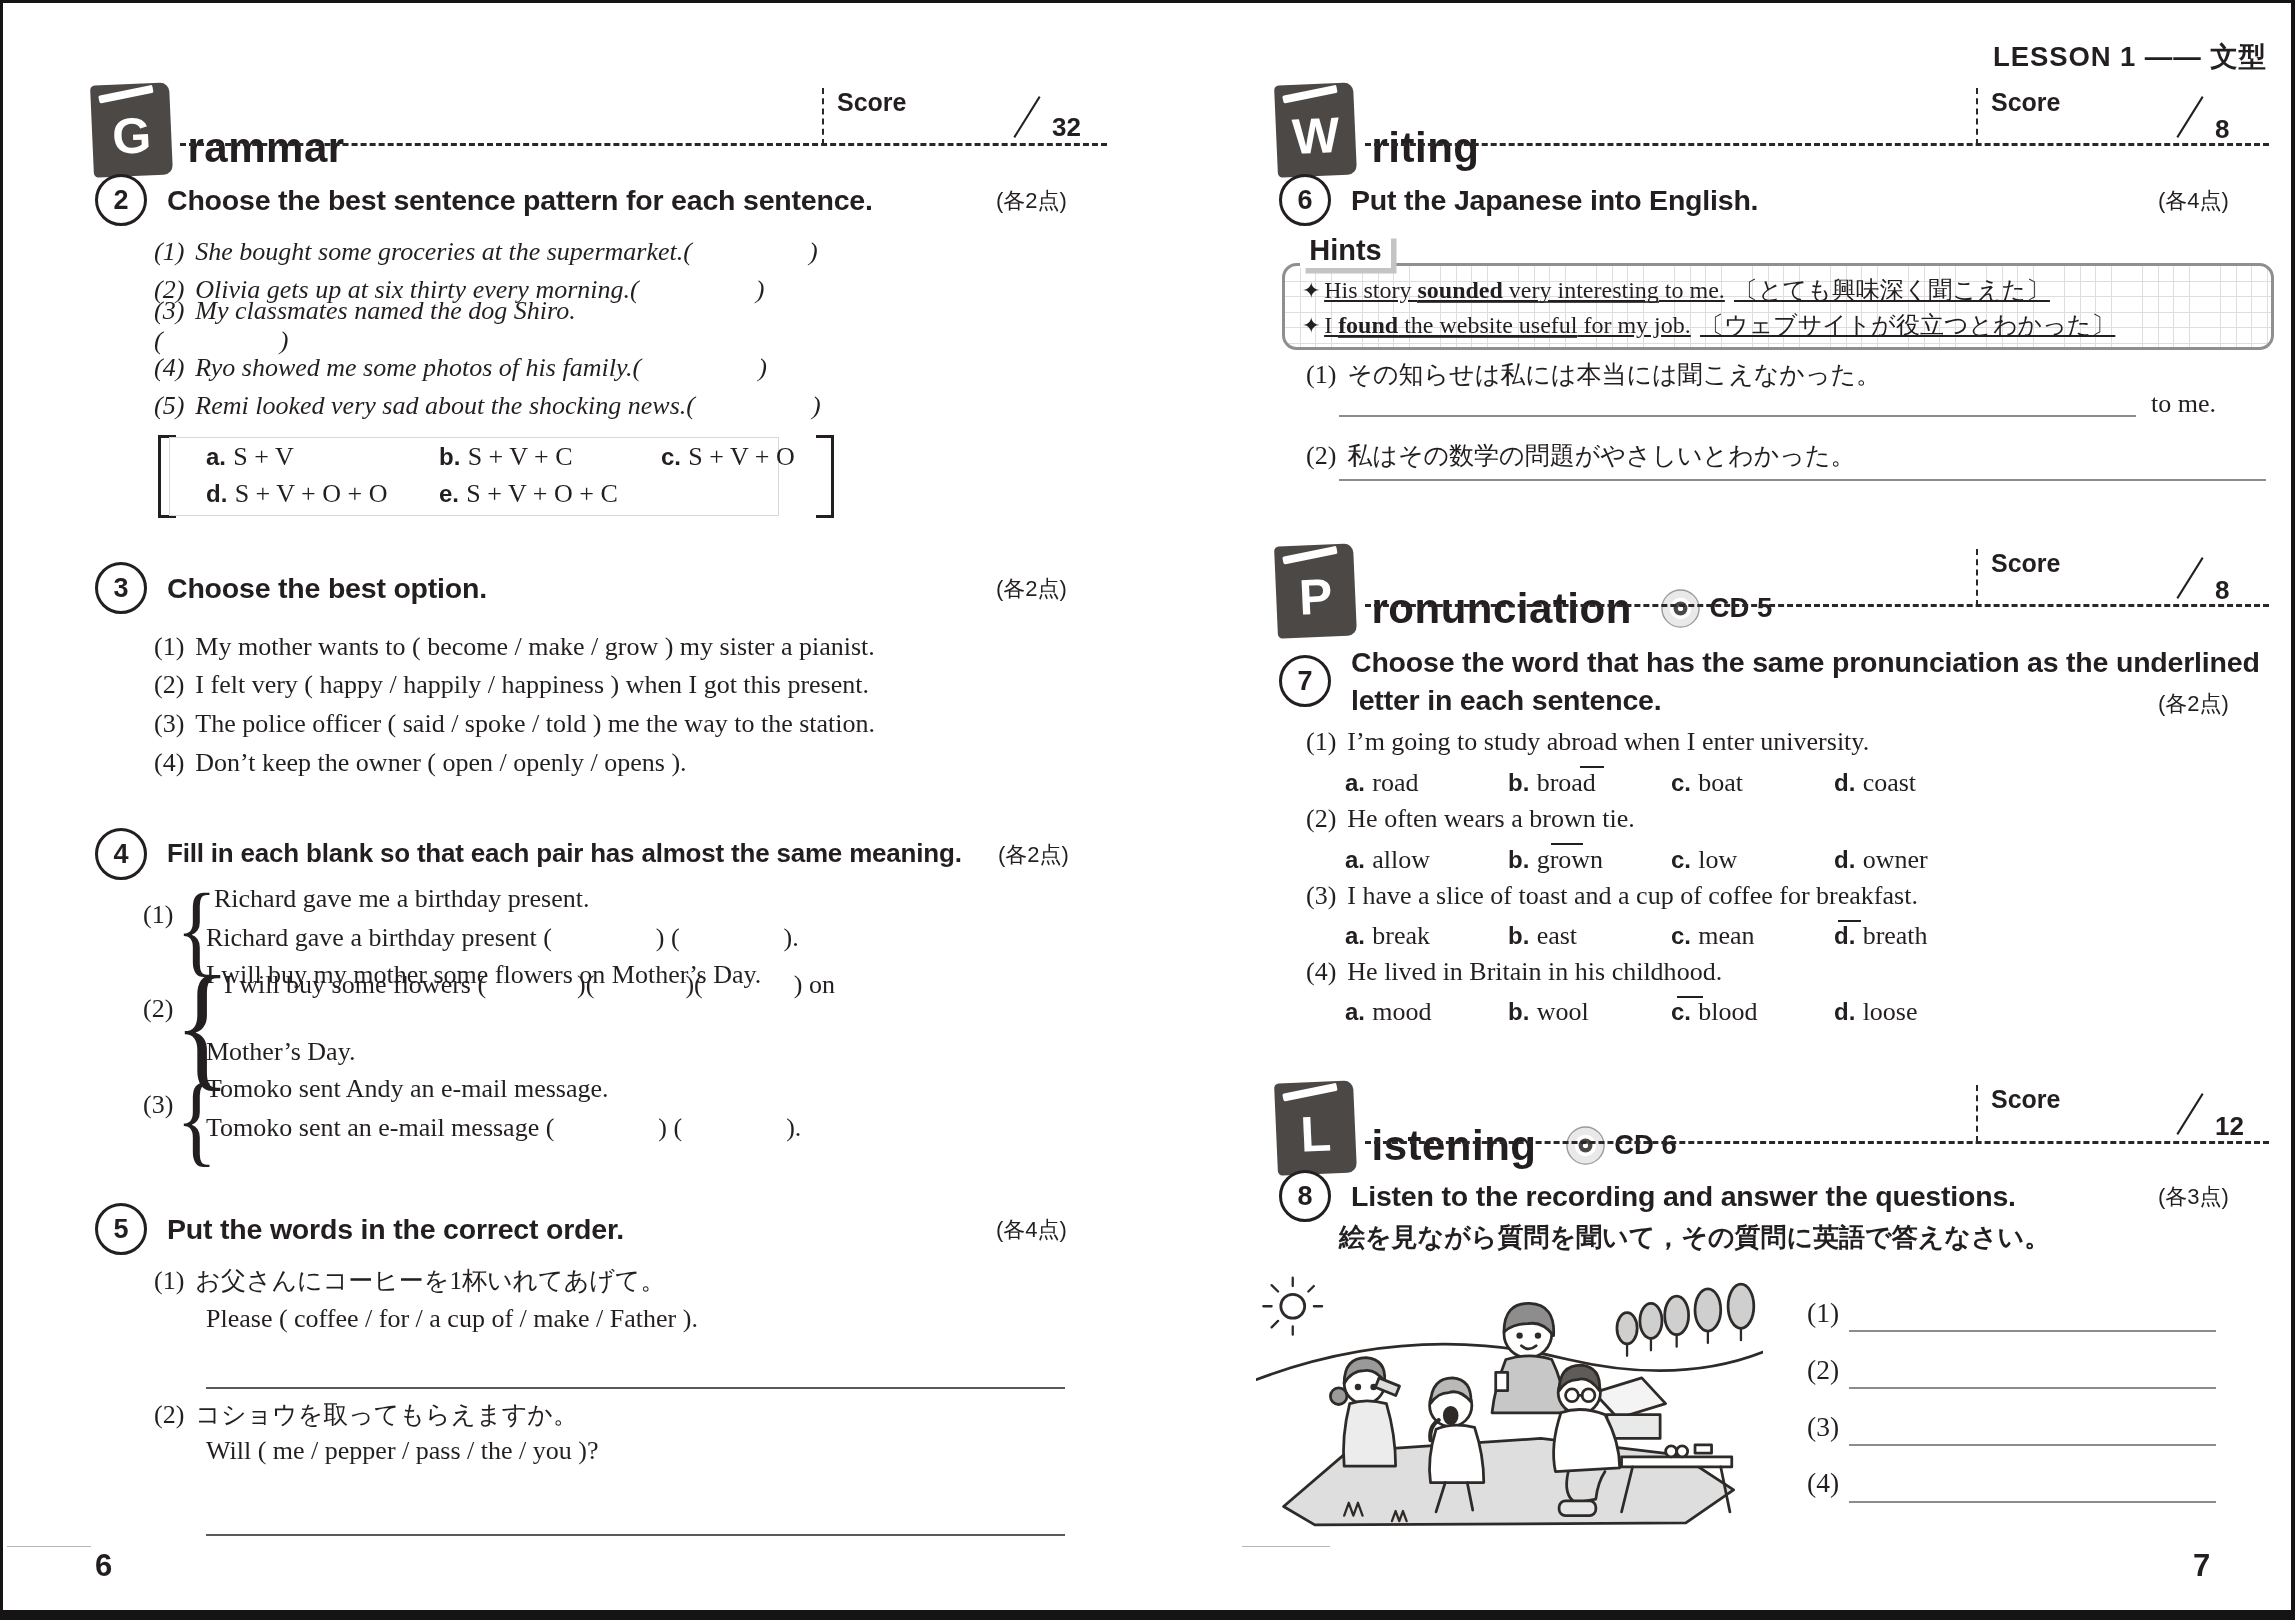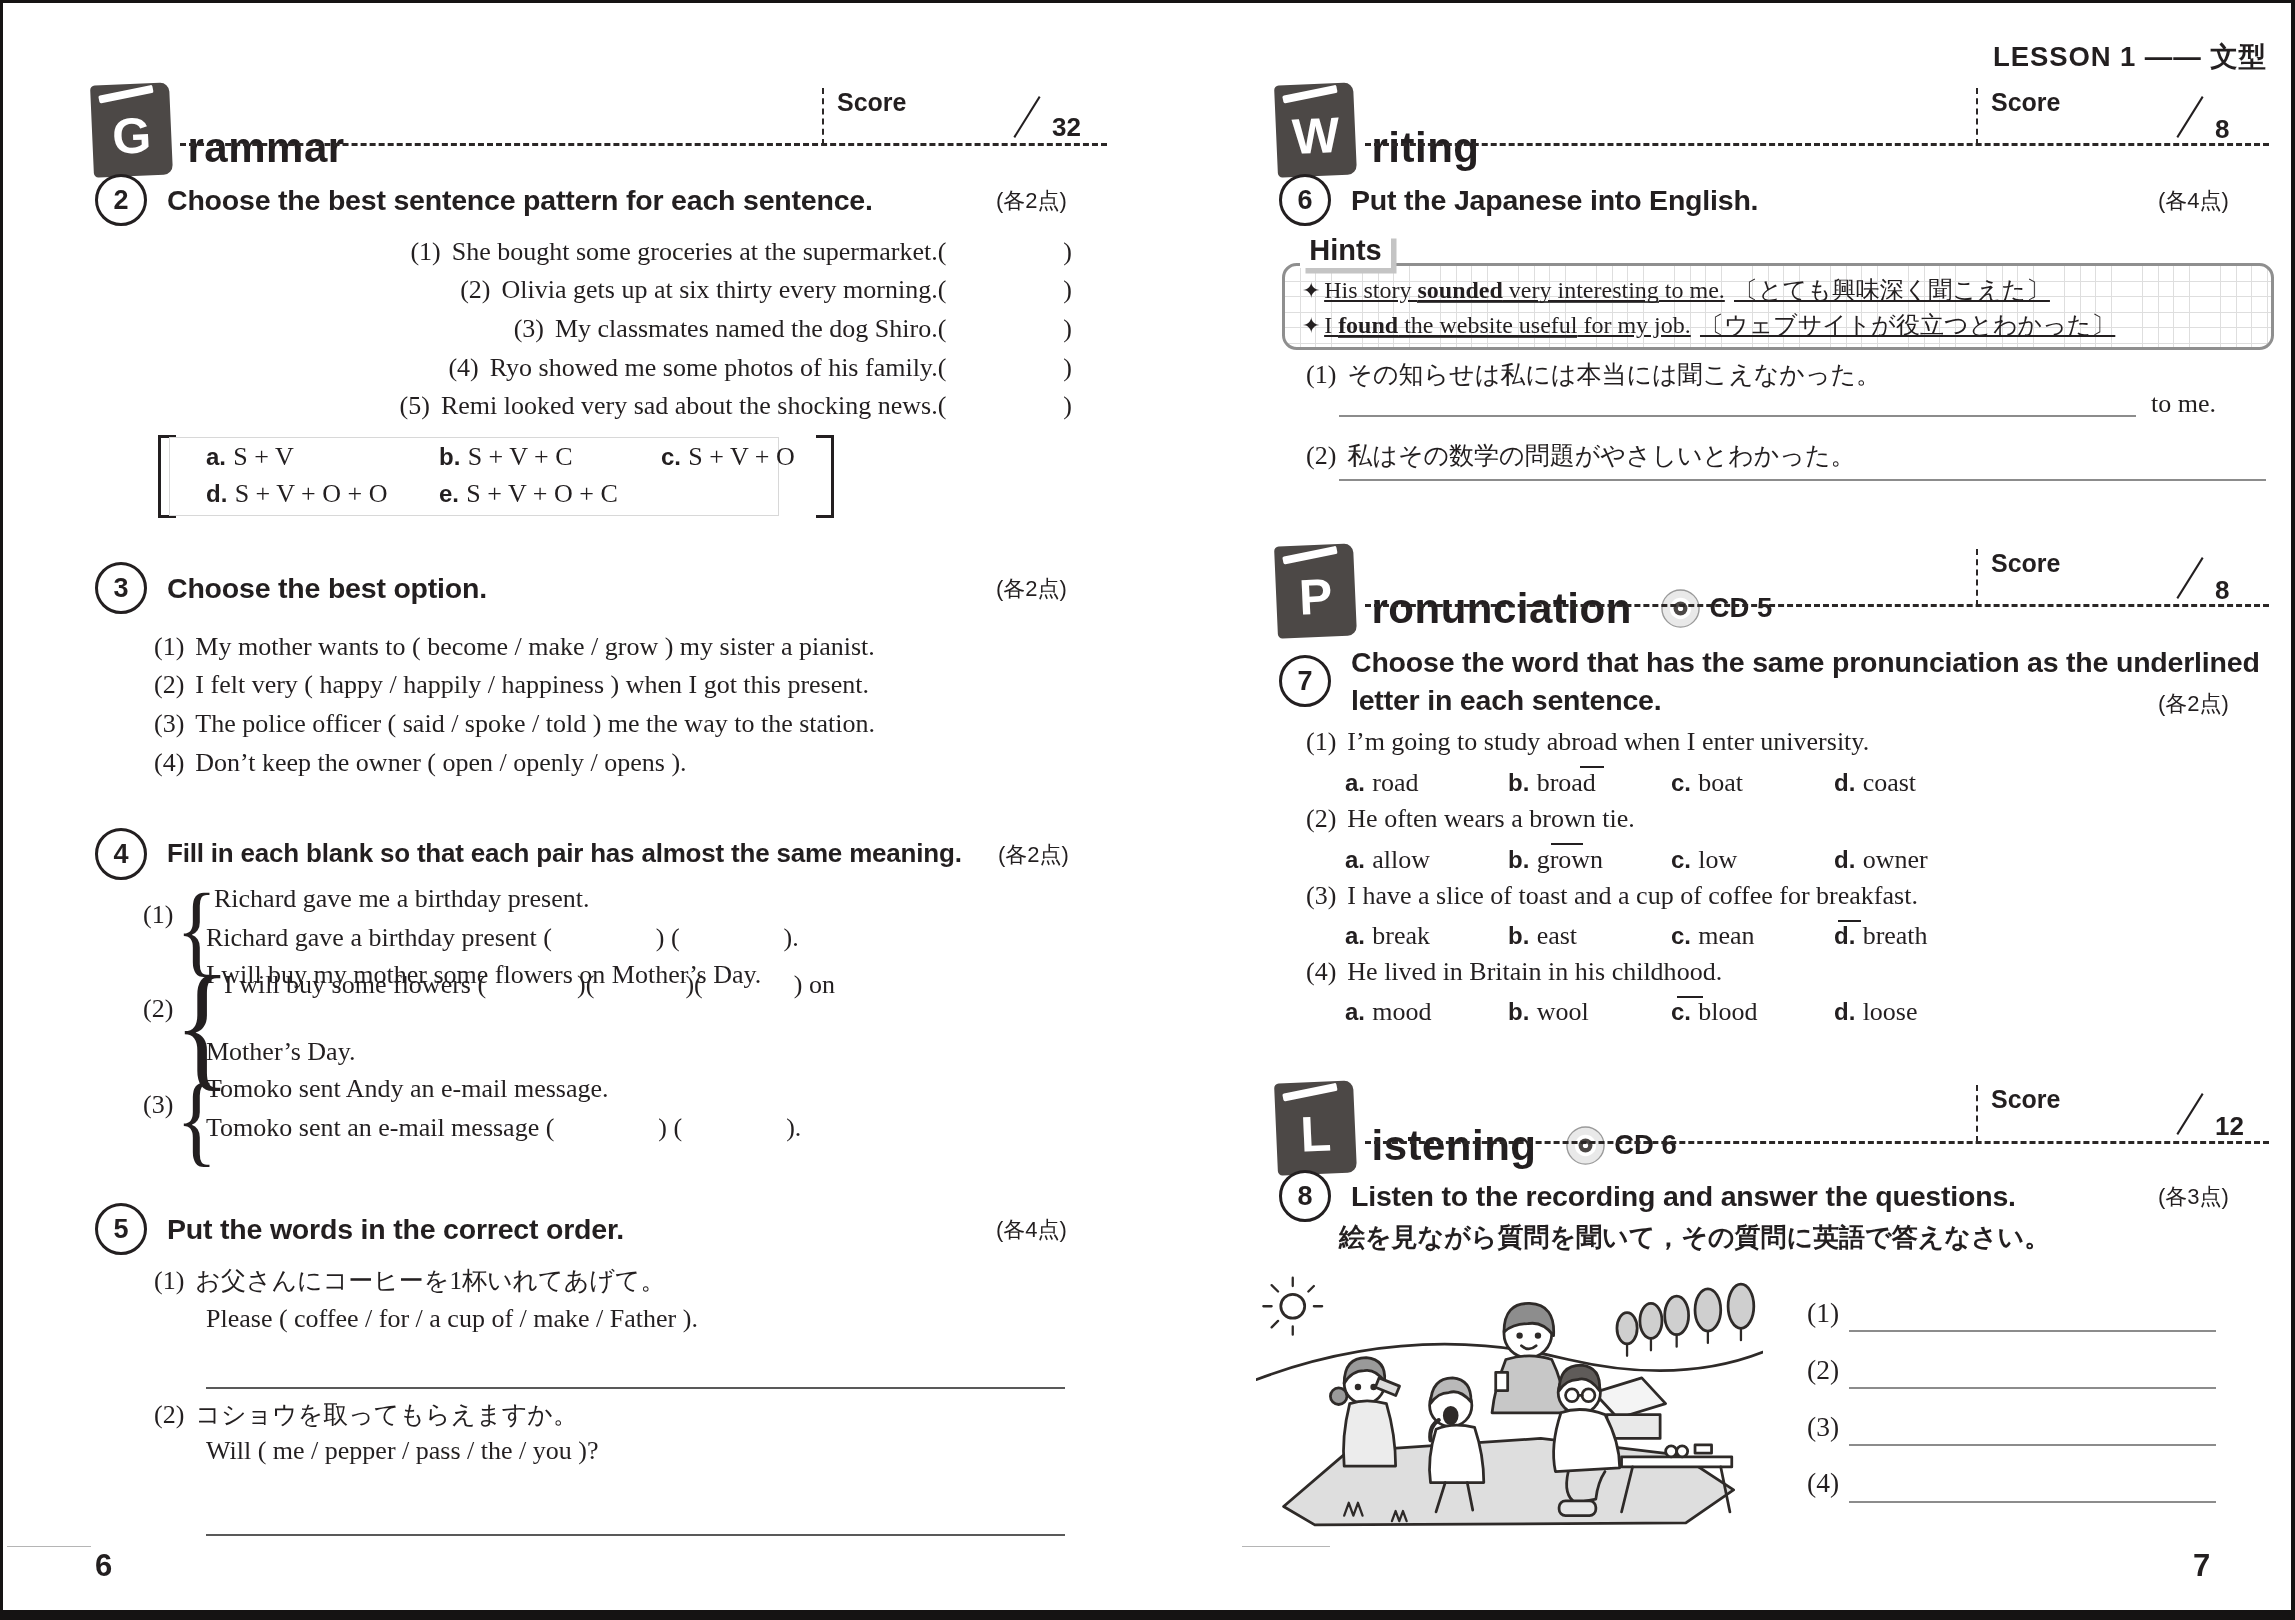--- a/index.html
+++ b/index.html
@@ -31,21 +31,21 @@
   
   .qnum{width:46px;height:46px;border:3.7px solid #231f20;border-radius:50%;background:#fff;
         display:flex;align-items:center;justify-content:center;
         font:700 27px "Liberation Sans",sans-serif;flex:0 0 auto;}
   .qhead{position:absolute;display:flex;align-items:center;gap:20px;}
   .qtitle{font:700 28.5px/1.35 "Liberation Sans",sans-serif;letter-spacing:-0.2px;}
   .qtitle.small{font-size:26px;}
   .pts{position:absolute;font:22px "Liberation Sans",sans-serif;}
   .lbl{margin-right:11px;}
   
-  .q2item{position:absolute;left:154px;width:918px;display:flex;justify-content:flex-end;}
+  .q2item{position:absolute;left:154px;width:918px;display:flex;justify-content:flex-start;font-style:italic;}
   
   .choices{position:absolute;left:158px;top:435px;width:676px;height:83px;}
   .chinner{position:absolute;left:11px;top:1.8px;right:55px;bottom:1.8px;border:1.8px solid #d8d8d8;}
   .brL,.brR{position:absolute;top:0;bottom:0;width:14.7px;border-top:3.7px solid #231f20;border-bottom:3.7px solid #231f20;}
   .brL{left:0;border-left:3.7px solid #231f20;}
   .brR{right:0;border-right:3.7px solid #231f20;}
   .choice{position:absolute;white-space:nowrap;}
   .okey{font:700 24px "Liberation Sans",sans-serif;margin-right:7.3px;}
   .oval{font-family:"Liberation Serif",serif;font-size:26px;white-space:pre;}
   
@@ -104,21 +104,21 @@
 <div class="pts" style="left:996px;top:186px;">(各2点)</div>
 
 <div class="q2item" style="top:237px;">
   <span class="ser"><span class="lbl">(1)</span><span>She bought some groceries at the supermarket.</span></span>
   <span class="ser">(                  )</span>
 </div>
 <div class="q2item" style="top:275px;">
   <span class="ser"><span class="lbl">(2)</span><span>Olivia gets up at six thirty every morning.</span></span>
   <span class="ser">(                  )</span>
 </div>
-<div class="q2item" style="top:314px;">
+<div class="q2item" style="top:296px;flex-direction:column;">
   <span class="ser"><span class="lbl">(3)</span><span>My classmates named the dog Shiro.</span></span>
   <span class="ser">(                  )</span>
 </div>
 <div class="q2item" style="top:353px;">
   <span class="ser"><span class="lbl">(4)</span><span>Ryo showed me some photos of his family.</span></span>
   <span class="ser">(                  )</span>
 </div>
 <div class="q2item" style="top:391px;">
   <span class="ser"><span class="lbl">(5)</span><span>Remi looked very sad about the shocking news.</span></span>
   <span class="ser">(                  )</span>

